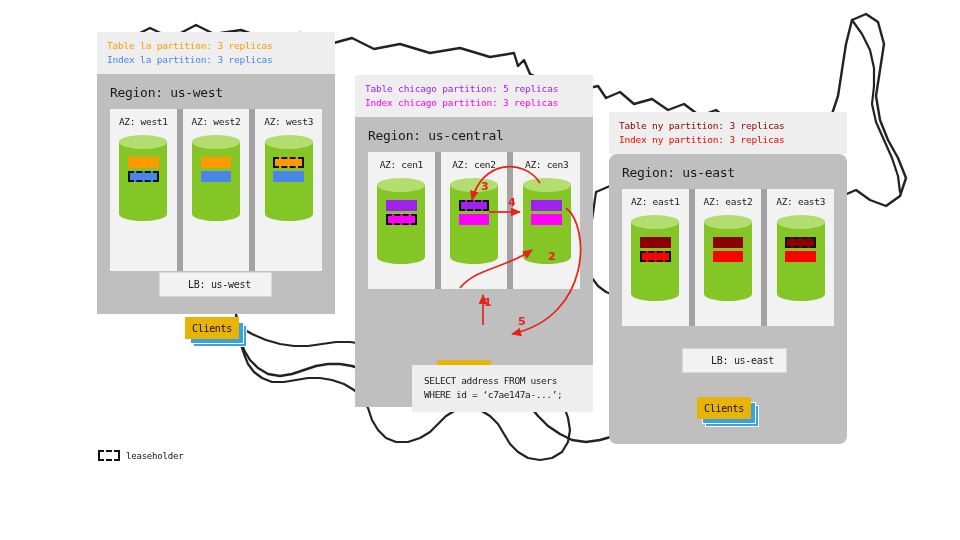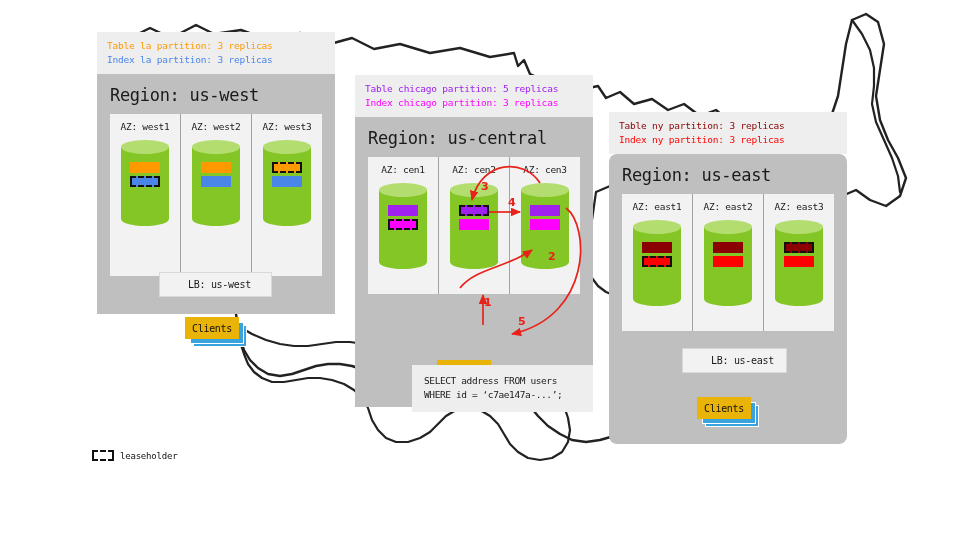--- a/index.html
+++ b/index.html
@@ -22,36 +22,36 @@
   }
   .hdr .line{
     font-size:9.5px;line-height:13.5px;white-space:nowrap;letter-spacing:-0.2px;
   }
   .body{
     background:#bfbfbf;
     box-sizing:border-box;
     position:relative;
   }
   .region-title{
-    font-size:17px;color:#1a1a1a;padding:11px 0 9px 13px;letter-spacing:-0.3px;
+    font-size:13px;color:#1a1a1a;padding:11px 0 9px 13px;letter-spacing:-0.3px;
   }
   .azrow{
     background:#f2f2f2;
     margin:0 13px;
     display:flex;
     box-sizing:border-box;
   }
   .az{
     flex:1 1 0;
     padding:7px 0 9px 0;
     text-align:center;
     box-sizing:border-box;
     position:relative;
   }
-  .az + .az{border-left:1px solid #a3a3a3;}
+  .az + .az{border-left:6px solid #a3a3a3;}
   .az-label{font-size:9.5px;color:#1a1a1a;letter-spacing:-0.3px;white-space:nowrap;}
 
   
   .cyl{position:relative;margin:8px auto 0 auto;}
   .cyl .top{
     position:absolute;left:0;top:0;width:100%;height:14px;
     background:#b3dd6e;border-radius:50%;
   }
   .cyl .bot{
     position:absolute;left:0;bottom:0;width:100%;height:14px;
@@ -354,18 +354,18 @@
 
     <path d="M566,208 C590,226 592,316 512,334" fill="none" stroke="#e8221a" stroke-width="1.7" marker-end="url(#ah)"></path>
   </svg>
 
   <div class="anum" style="left:484px;top:296px;">1</div>
   <div class="anum" style="left:548px;top:250px;">2</div>
   <div class="anum" style="left:481px;top:180px;">3</div>
   <div class="anum" style="left:508px;top:196px;">4</div>
   <div class="anum" style="left:518px;top:315px;">5</div>
 
-  <div class="legend" style="left:92px;top:450px;">
+  <div class="legend" style="left:98px;top:450px;">
     <div class="swatch"></div>
     <div class="txt">leaseholder</div>
   </div>
 
 </div>
 
 </body></html>

